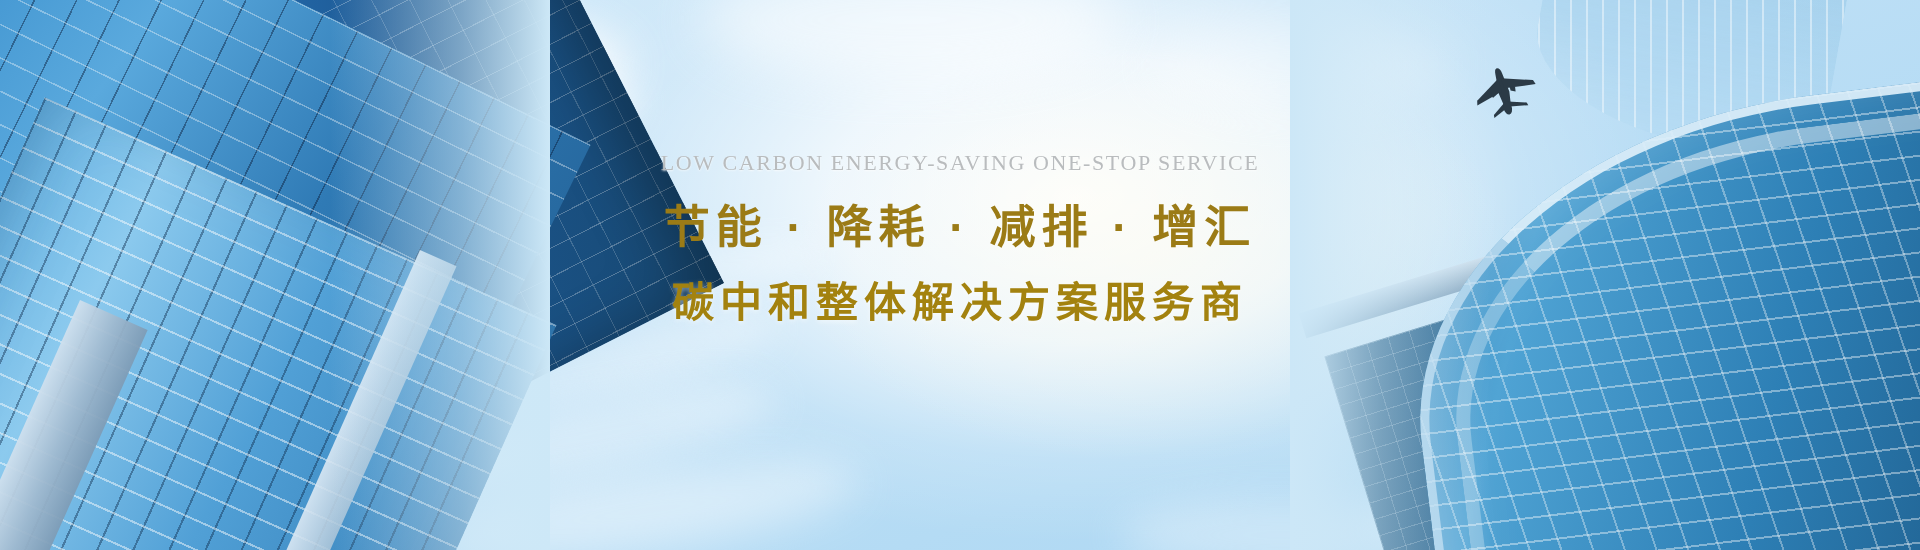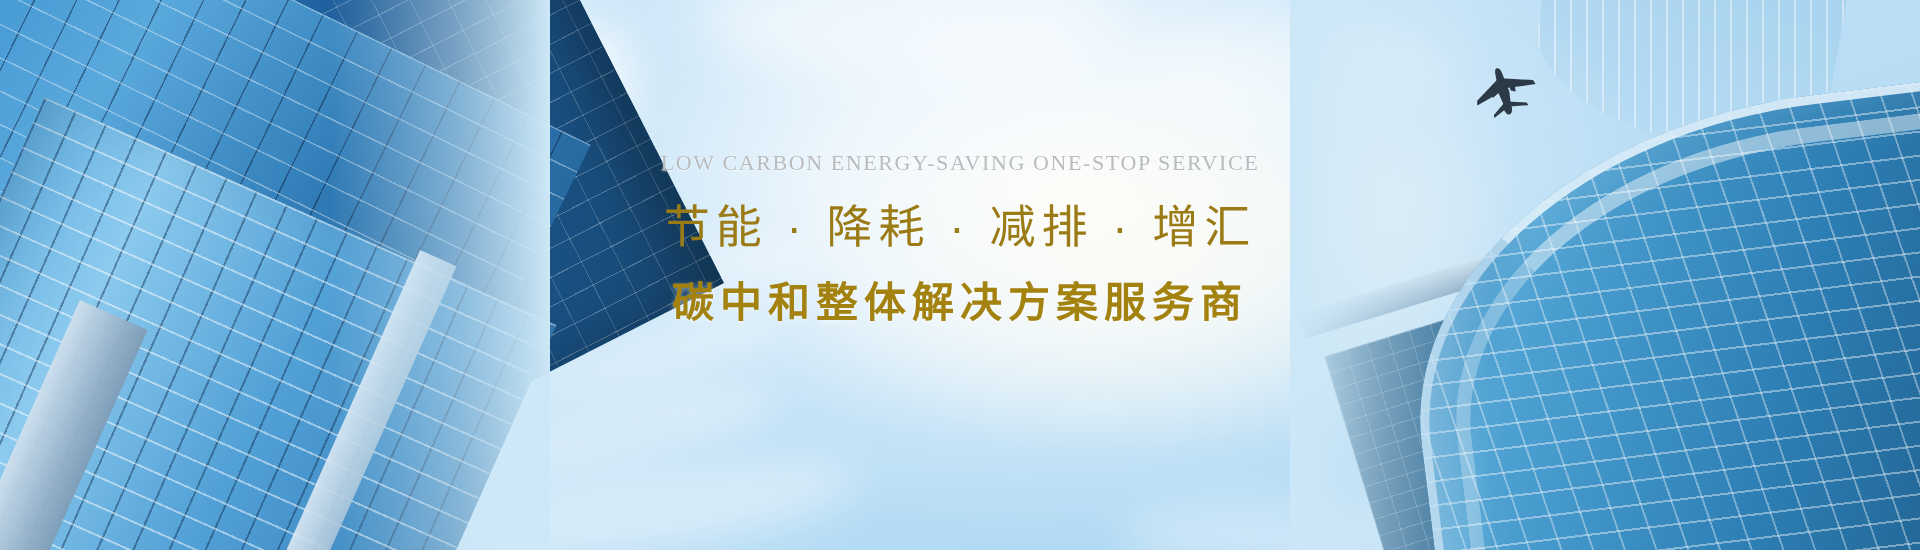--- a/index.html
+++ b/index.html
@@ -234,21 +234,21 @@
     font-size:22px;
     letter-spacing:1.6px;
     color:#b9bcbe;
     text-shadow:0 1px 2px rgba(255,255,255,.75);
     white-space:nowrap;
   }
   .subtitle {
     margin-top:14px;
     font-family:"Liberation Sans", sans-serif;
     font-size:46px;
-    font-weight:400;
+    font-weight:700;
     letter-spacing:6px;
     color:#9b7b16;
     white-space:nowrap;
   }
   .headline {
     margin-top:12px;
     font-family:"Liberation Sans", sans-serif;
     font-size:42px;
     font-weight:700;
     letter-spacing:6px;

